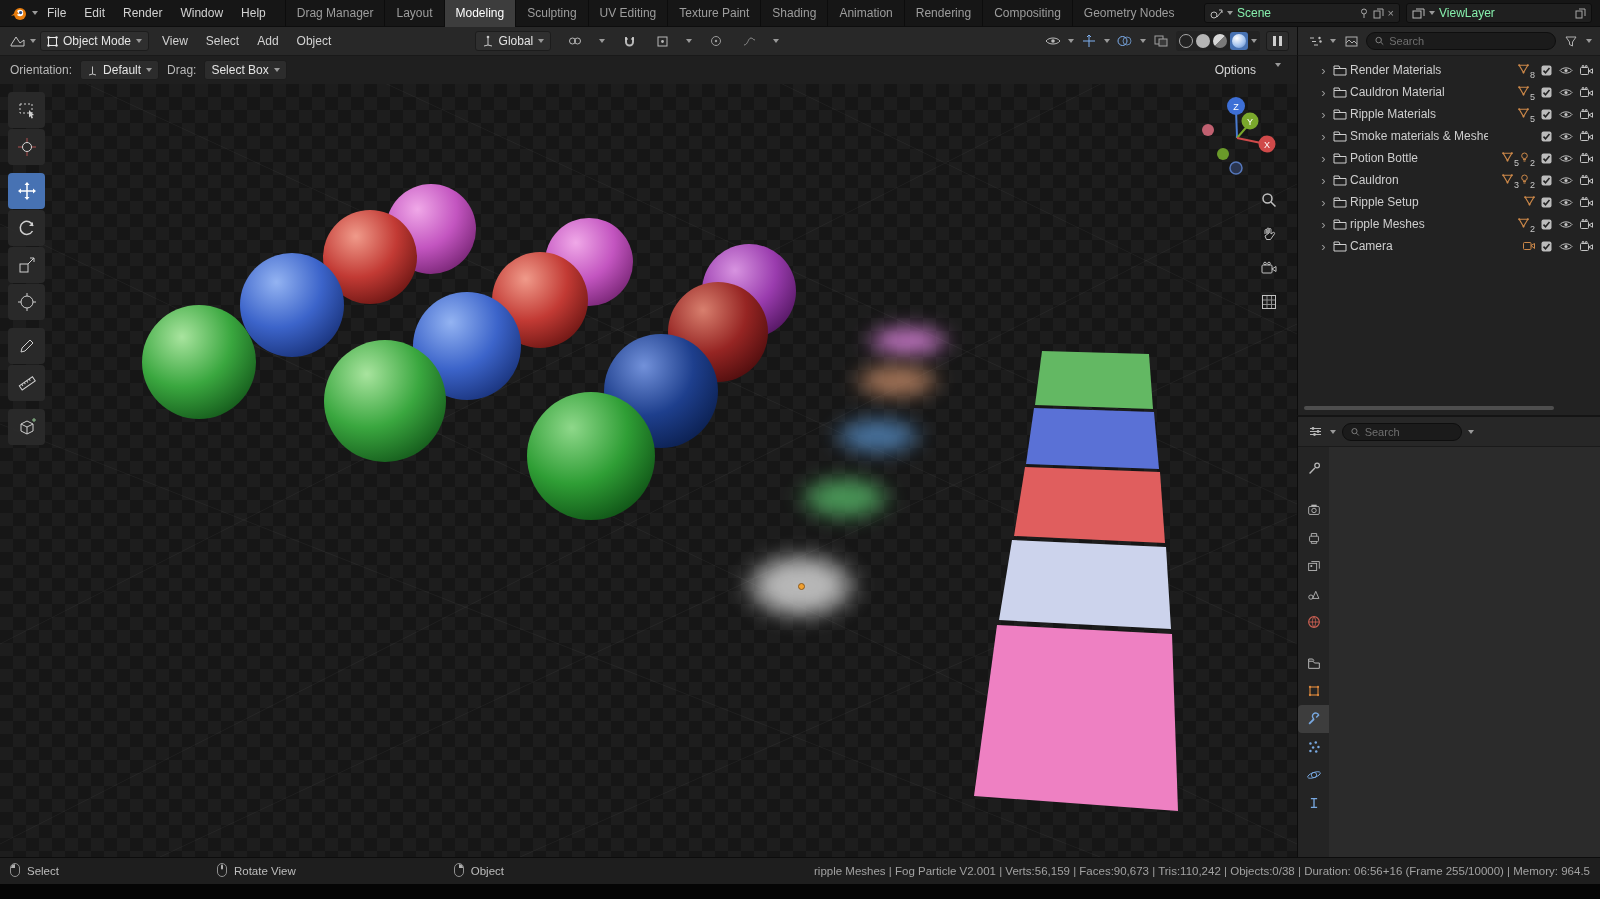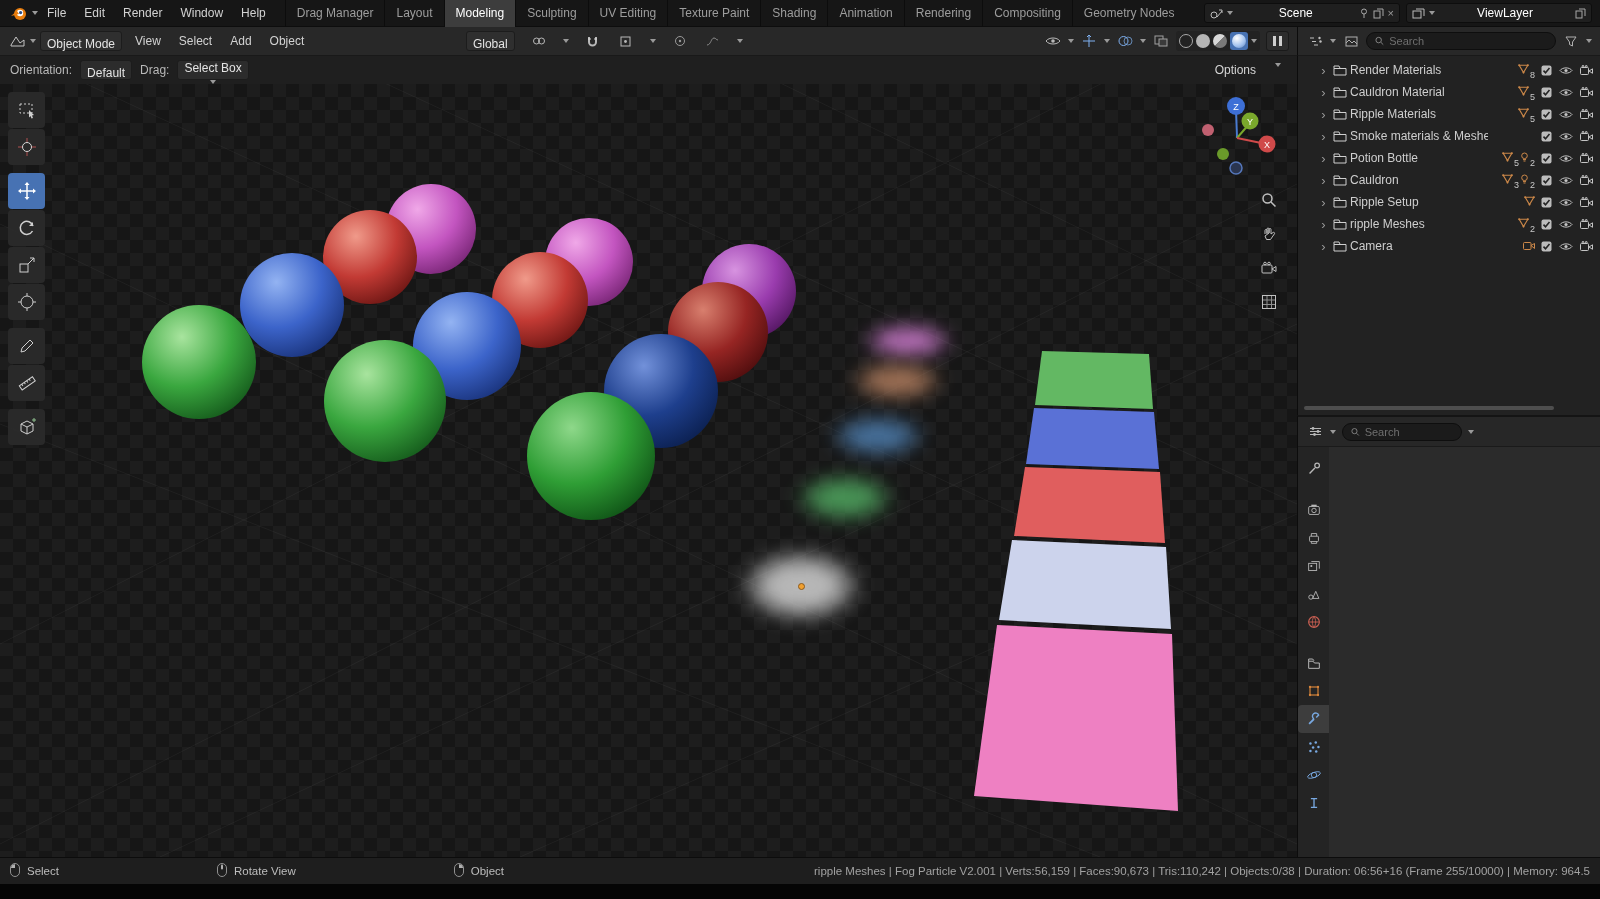--- a/index.html
+++ b/index.html
@@ -1,37 +1,37 @@
 <!DOCTYPE html>
 <html><head>
 <meta charset="utf-8">
 <style>
   *{margin:0;padding:0;box-sizing:border-box;font-family:"Liberation Sans","DejaVu Sans",sans-serif;}
   html,body{width:1600px;height:899px;background:#050505;overflow:hidden;}
   .app{position:relative;width:1600px;height:899px;background:#161616;font-size:12px;color:#c8c8c8;-webkit-font-smoothing:antialiased;}
 
   
-  .topbar{position:absolute;left:0;top:0;width:1600px;height:27px;background:#161616;display:flex;align-items:center;border-bottom:1px solid #0d0d0d;text-align:center;}
+  .topbar{position:absolute;left:0;top:0;width:1600px;height:27px;background:#161616;display:flex;align-items:center;border-bottom:1px solid #0d0d0d;}
   .logo{width:22px;height:18px;margin:0 2px 0 8px;display:flex;align-items:center;justify-content:center;}
   .menus{display:flex;align-items:center;height:27px;}
   .menu-item{padding:0 9px;line-height:27px;color:#d2d2d2;cursor:default;}
   .tabs{display:flex;align-items:flex-end;height:27px;width:895px;overflow:hidden;margin-left:10px;flex:none;white-space:nowrap;}
   .tab{padding:0 11px;height:27px;line-height:27px;color:#9d9d9d;border-left:1px solid #0c0c0c;flex:none;}
   .tab.active{background:#3d3d3d;color:#ffffff;}
   .top-right{margin-left:auto;display:flex;align-items:center;gap:6px;padding-right:8px;}
   .id-pill{display:flex;align-items:center;gap:4px;background:#1f1f1f;border:1px solid #0d0d0d;border-radius:3px;height:20px;padding:0 5px;}
-  .id-pill .lbl{color:#ffffff;}
+  .id-pill .lbl{color:#86efac;}
   .pill-scene{width:196px;}
   .pill-vl{width:186px;}
   .pill-sp{flex:1;}
   .x-glyph{color:#9a9a9a;font-size:11px;}
 
   
   .vheader{position:absolute;left:0;top:27px;width:1297px;height:29px;background:#282828;display:flex;align-items:center;padding:0 8px;gap:4px;border-bottom:1px solid #191919;}
-  .dd{display:flex;align-items:center;gap:5px;background:#2f2f2f;border:1px solid #1c1c1c;border-radius:3px;height:20px;padding:0 6px;color:#e4e4e4;flex-direction:column;}
+  .dd{display:flex;align-items:center;gap:5px;background:#2f2f2f;border:1px solid #1c1c1c;border-radius:3px;height:20px;padding:0 6px;color:#e4e4e4;}
   .caret{width:0;height:0;border-left:3.5px solid transparent;border-right:3.5px solid transparent;border-top:4px solid #9a9a9a;display:inline-block;}
   .hmenus{display:flex;align-items:center;}
   .hmenus .menu-item{line-height:29px;}
   .hcenter{margin-left:auto;margin-right:auto;display:flex;align-items:center;gap:15px;}
   .hright{display:flex;align-items:center;gap:6px;margin-left:auto;}
   .hicon{display:inline-flex;align-items:center;justify-content:center;width:18px;height:18px;}
   .shade-group{display:flex;align-items:center;gap:3px;background:#222222;border-radius:3px;padding:1px 3px;height:20px;}
   .shade{width:14px;height:14px;border-radius:50%;display:inline-block;}
   .shade.wire{border:1.5px solid #a8a8a8;background:transparent;}
   .shade.solid{background:#b5b5b5;}

